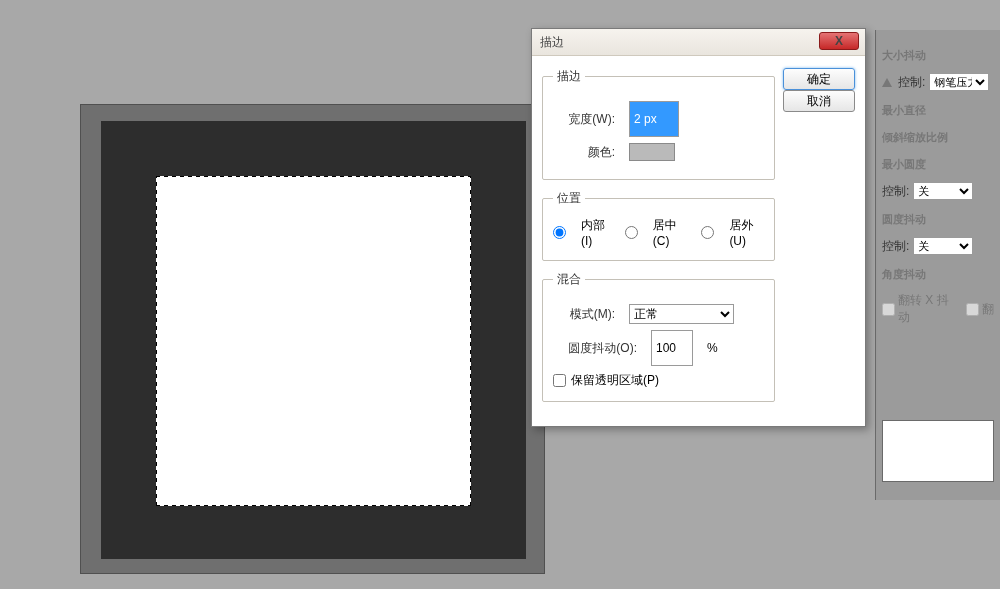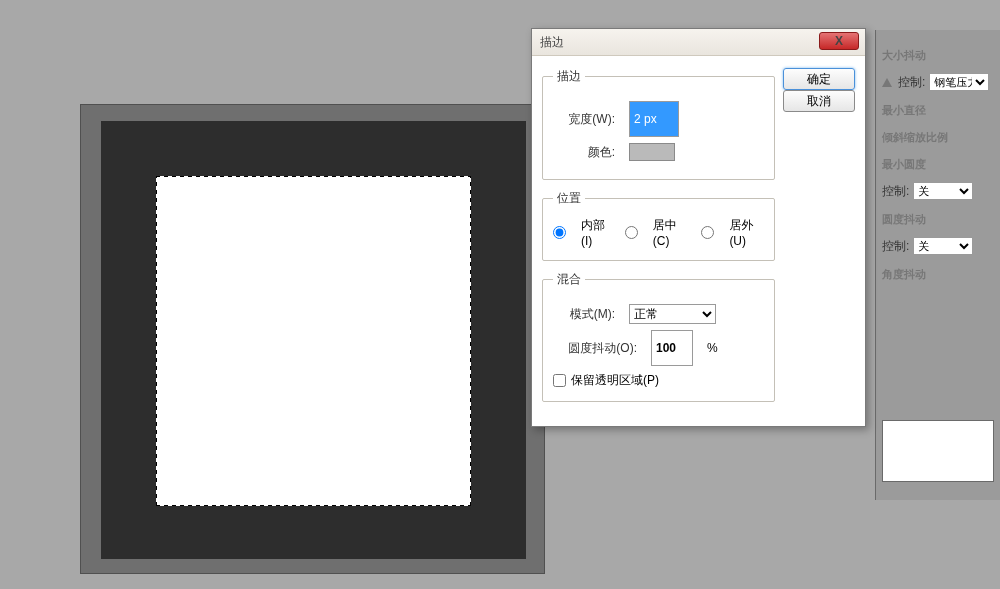--- a/index.html
+++ b/index.html
@@ -28,21 +28,21 @@
     
     fieldset { border: 1px solid #c4c0b7; border-radius: 2px; padding: 10px 10px 12px 10px; margin-bottom: 10px; }
     legend { padding: 0 4px; color: #333; }
     .row { display: flex; align-items: center; margin: 6px 0; gap: 14px; }
     .row label { text-align: right; width: 62px; color: #333; }
     .row-radio { display: flex; align-items: center; gap: 14px; }
     .row-radio label { width: auto; display: flex; align-items: center; gap: 15px; }
     input[type=text] { height: 36px; border: 1px solid #9a9a9a; padding: 0 4px; background: #fff; }
     input[type=text].selected { background: #3399ff; color: #fff; }
     .swatch { width: 46px; height: 18px; background: #bababa; border: 1px solid #8a8a8a; display: inline-block; }
-    select { width: 87px; height: 20px; border: 1px solid #9a9a9a; background: #fff; }
+    select { width: 105px; height: 20px; border: 1px solid #9a9a9a; background: #fff; }
     input[type=checkbox], input[type=radio] { margin: 0; }
     .chk-row { display: flex; align-items: center; gap: 5px; margin-top: 6px; }
     
     .btn { height: 22px; background: linear-gradient(#fdfdfd,#e6e6e6); border: 1px solid #8a8a8a; border-radius: 3px; cursor: pointer; }
     .btn.primary { border-color: #4a90d9; box-shadow: 0 0 3px #7ab8ef; }
     
     
     .side-panel { position: absolute; right: 0; top: 30px; width: 125px; height: 470px; background: #9b9b9b; border-left: 1px solid #6a6a6a; }
     .sp-tab { height: 22px; background: #8d8d8d; border-bottom: 1px solid #6a6a6a; display: flex; align-items: center; padding: 0 6px; color: #ddd; font-size: 11px; }
     .sp-body { padding: 6px 6px; }
@@ -80,20 +80,30 @@
     <div class="sp-row enabled">
       <span>控制:</span>
       <select><option>关</option></select>
     </div>
     <div class="sp-label">圆度抖动</div>
     <div class="sp-row enabled">
       <span>控制:</span>
       <select><option>关</option></select>
     </div>
     <div class="sp-label">角度抖动</div>
+    <div class="sp-chk">
+      <label>
+          <input type="checkbox" disabled="" style=""> 
+          <span>翻转 X 抖动</span>
+        </label>
+      <label>
+          <input type="checkbox" disabled="" style=""> 
+          <span>翻</span>
+        </label>
+    </div>
     <div class="preview-box"></div>
   </div>
 </div>
 
 <div class="dialog">
   <div class="titlebar">
     <span>描边</span>
     <div class="close-btn">
         <span>X</span>
       </div>
@@ -131,21 +141,21 @@
       </fieldset>
 
       <fieldset>
         <legend>混合</legend>
         <div class="row">
           <label>模式(M):</label>
           <select><option>正常</option></select>
         </div>
         <div class="row">
           <label style="width:84px">圆度抖动(O):</label>
-          <input type="text" style="width: 42px; font-weight: bold;" value="100">
+          <input type="text" style="width: 42px;" value="100">
           <span>%</span>
         </div>
         <div class="chk-row">
           <input type="checkbox" style="">
           <span>保留透明区域(P)</span>
         </div>
       </fieldset>
     </div>
     <div class="right-col">
       <button class="btn primary">确定</button>

